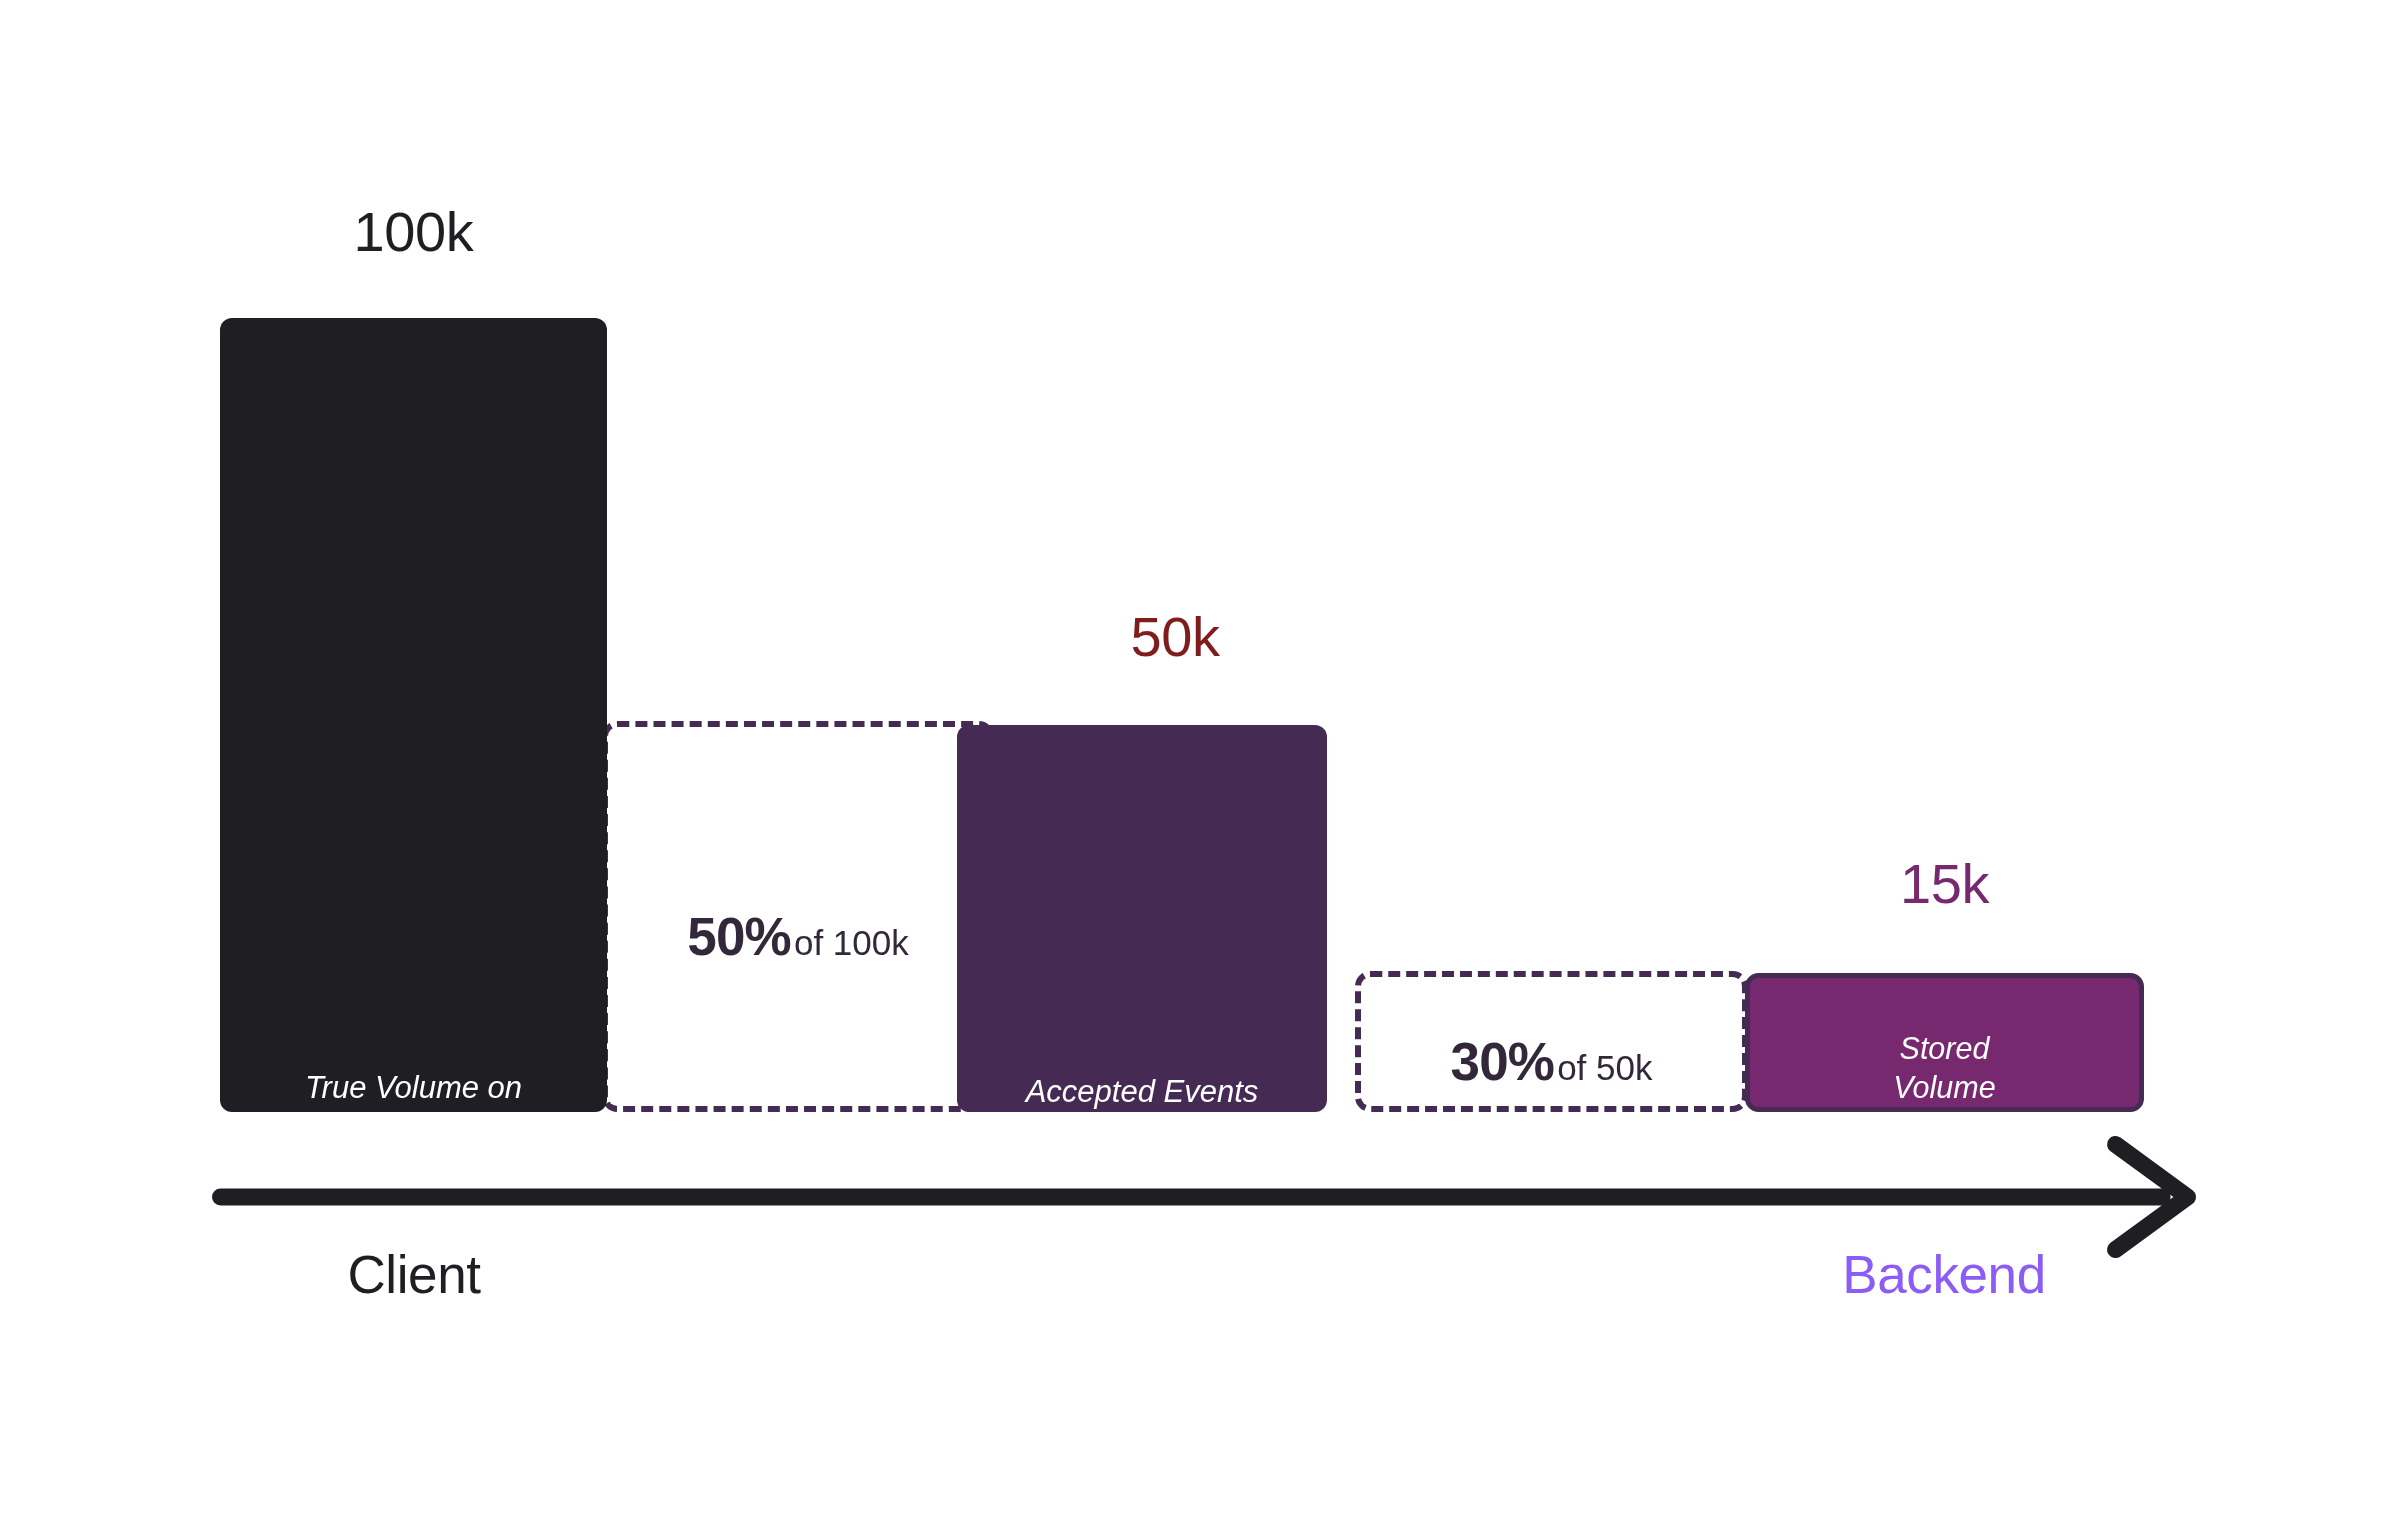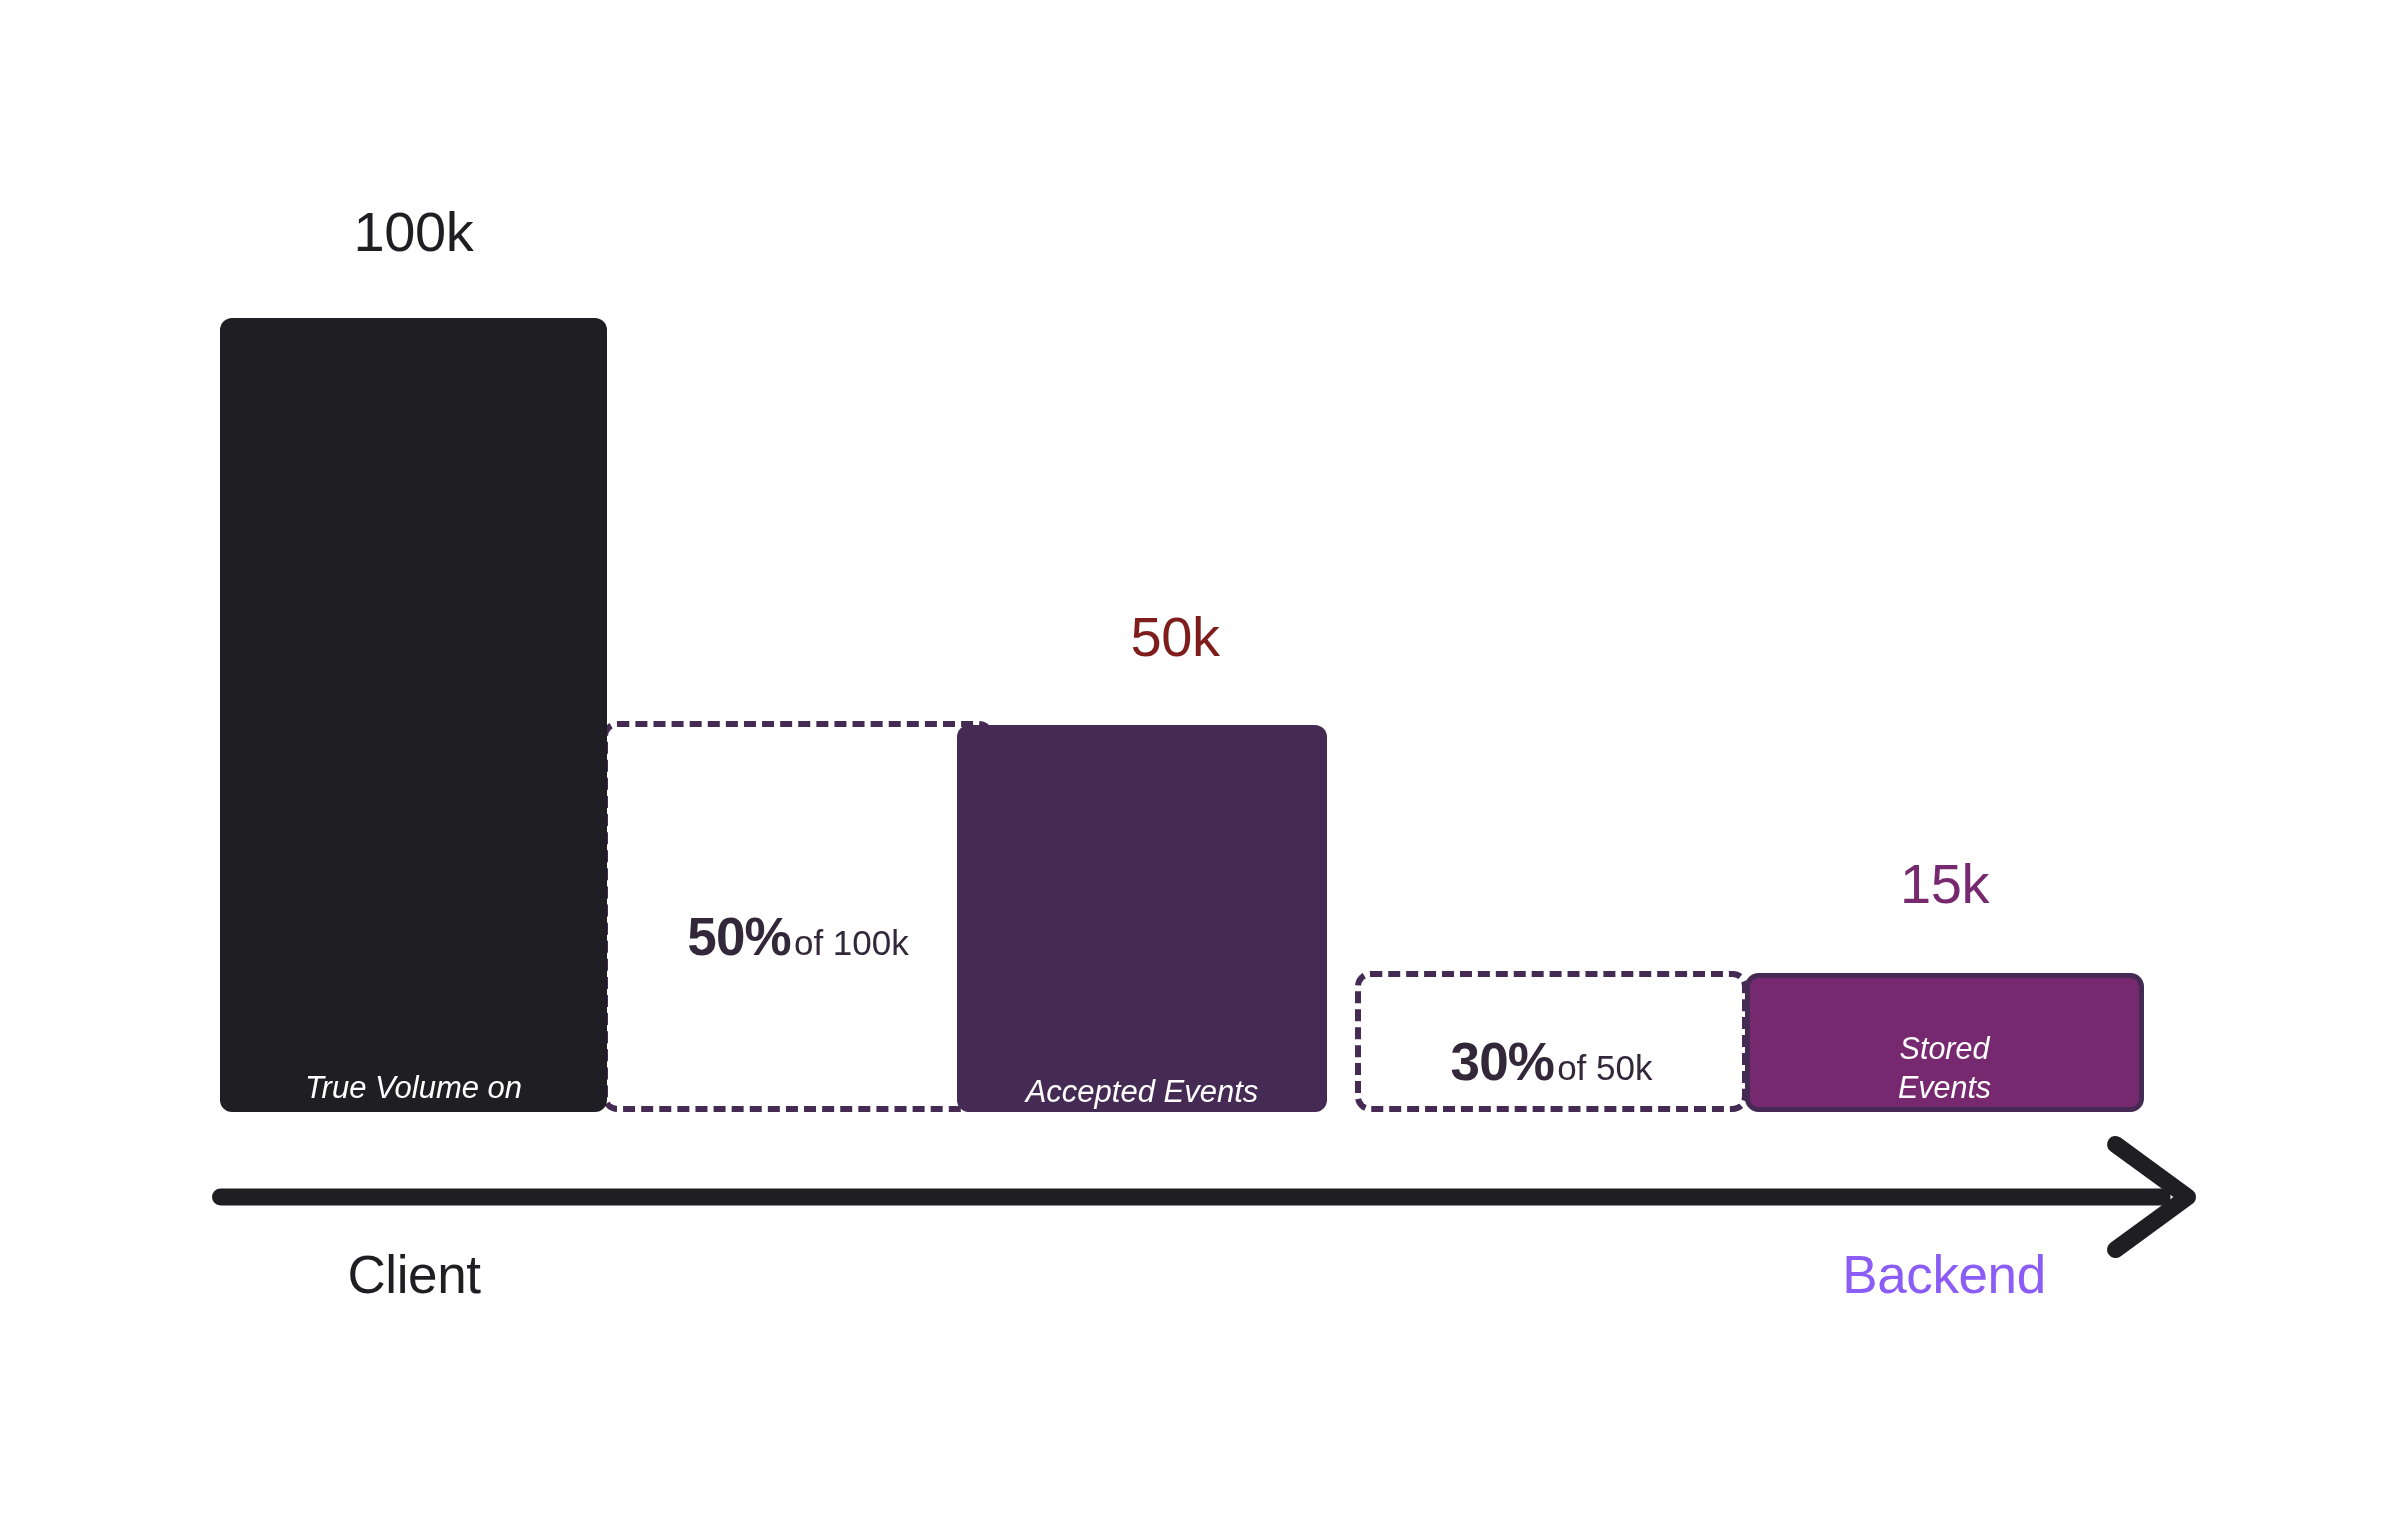--- a/index.html
+++ b/index.html
@@ -191,21 +191,21 @@
     </div>
   </div>
 
   <div class="bar" id="bar-frontend">
     <div class="bar-text">Accepted Events</div>
   </div>
 
   <div class="bar" id="bar-backend">
     <div class="bar-text">
       <span>Stored</span><br>
-      <span>Events</span>
+      <span>Volume</span>
     </div>
   </div>
 
   <svg id="axis" viewBox="0 0 2360 80">
     <line x1="10" y1="40" x2="2300" y2="40" stroke="#1f1f23" stroke-width="20" stroke-linecap="round"></line>
     <polyline points="2245,-22 2330,40 2245,102" fill="none" stroke="#1f1f23" stroke-width="20" stroke-linecap="round" stroke-linejoin="round"></polyline>
   </svg>
 
   <div class="stage-label dark" style="left:153px; top:1248px; width:522px;">Client</div>
 

